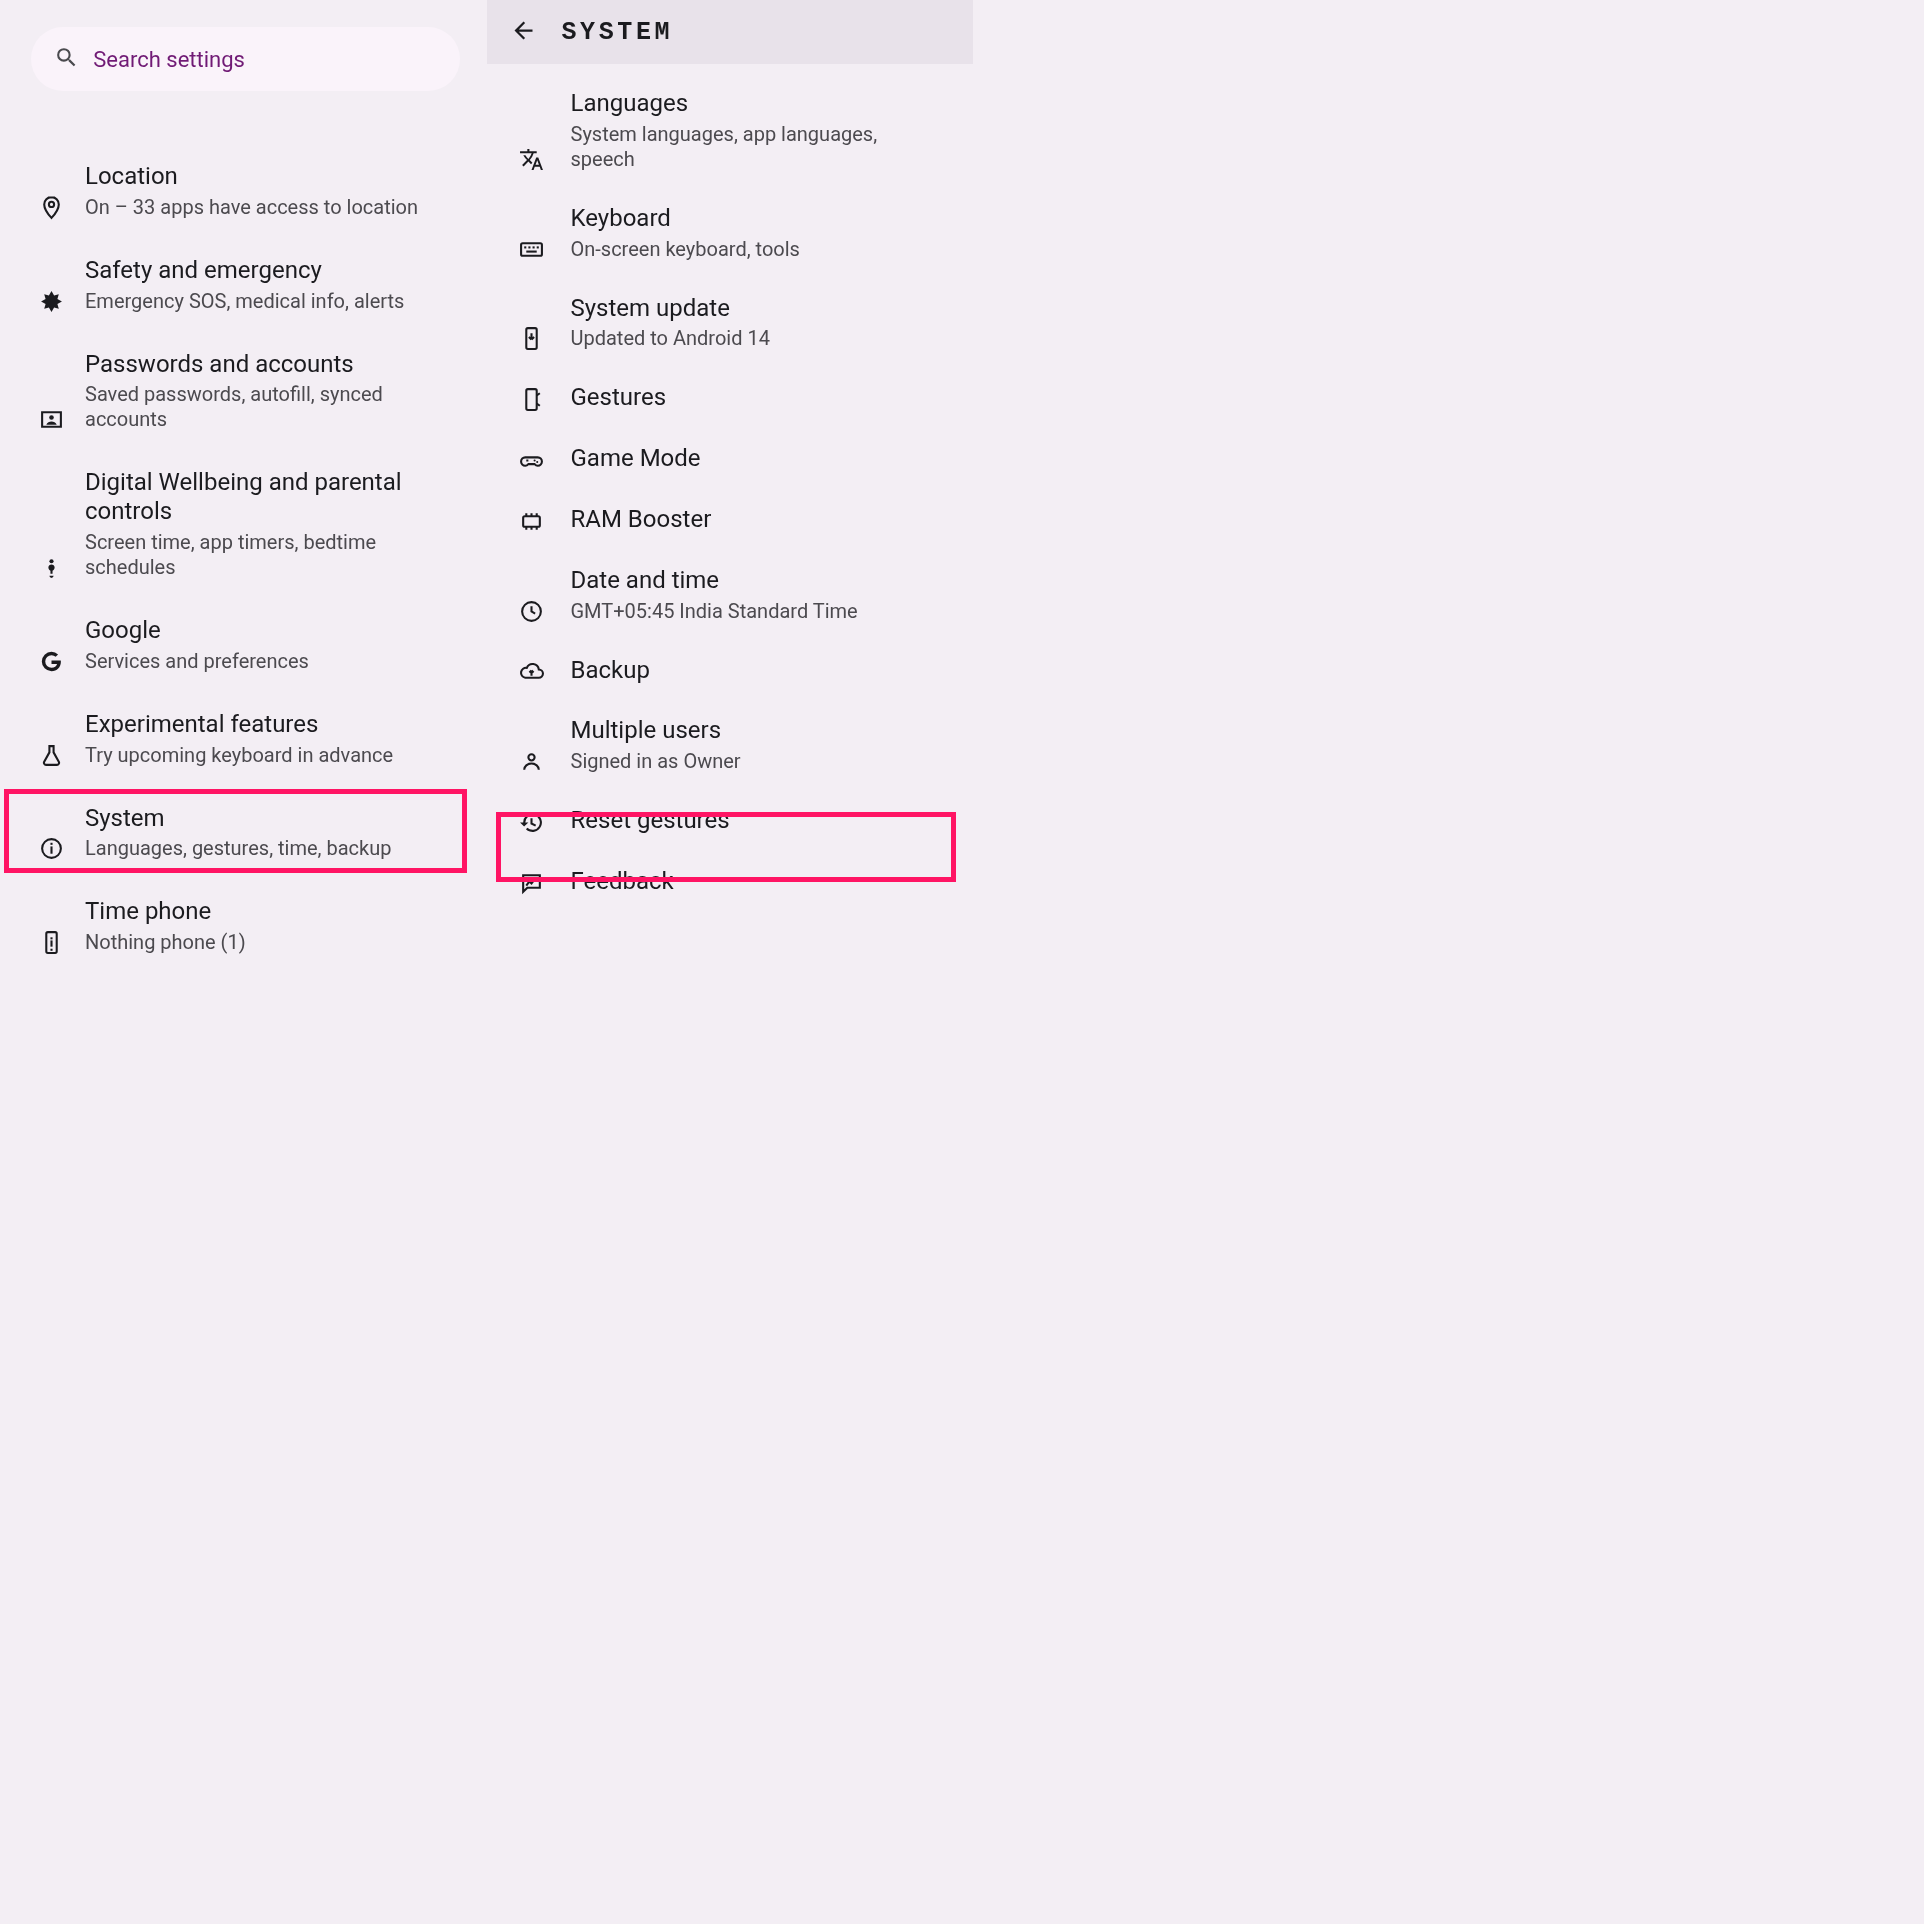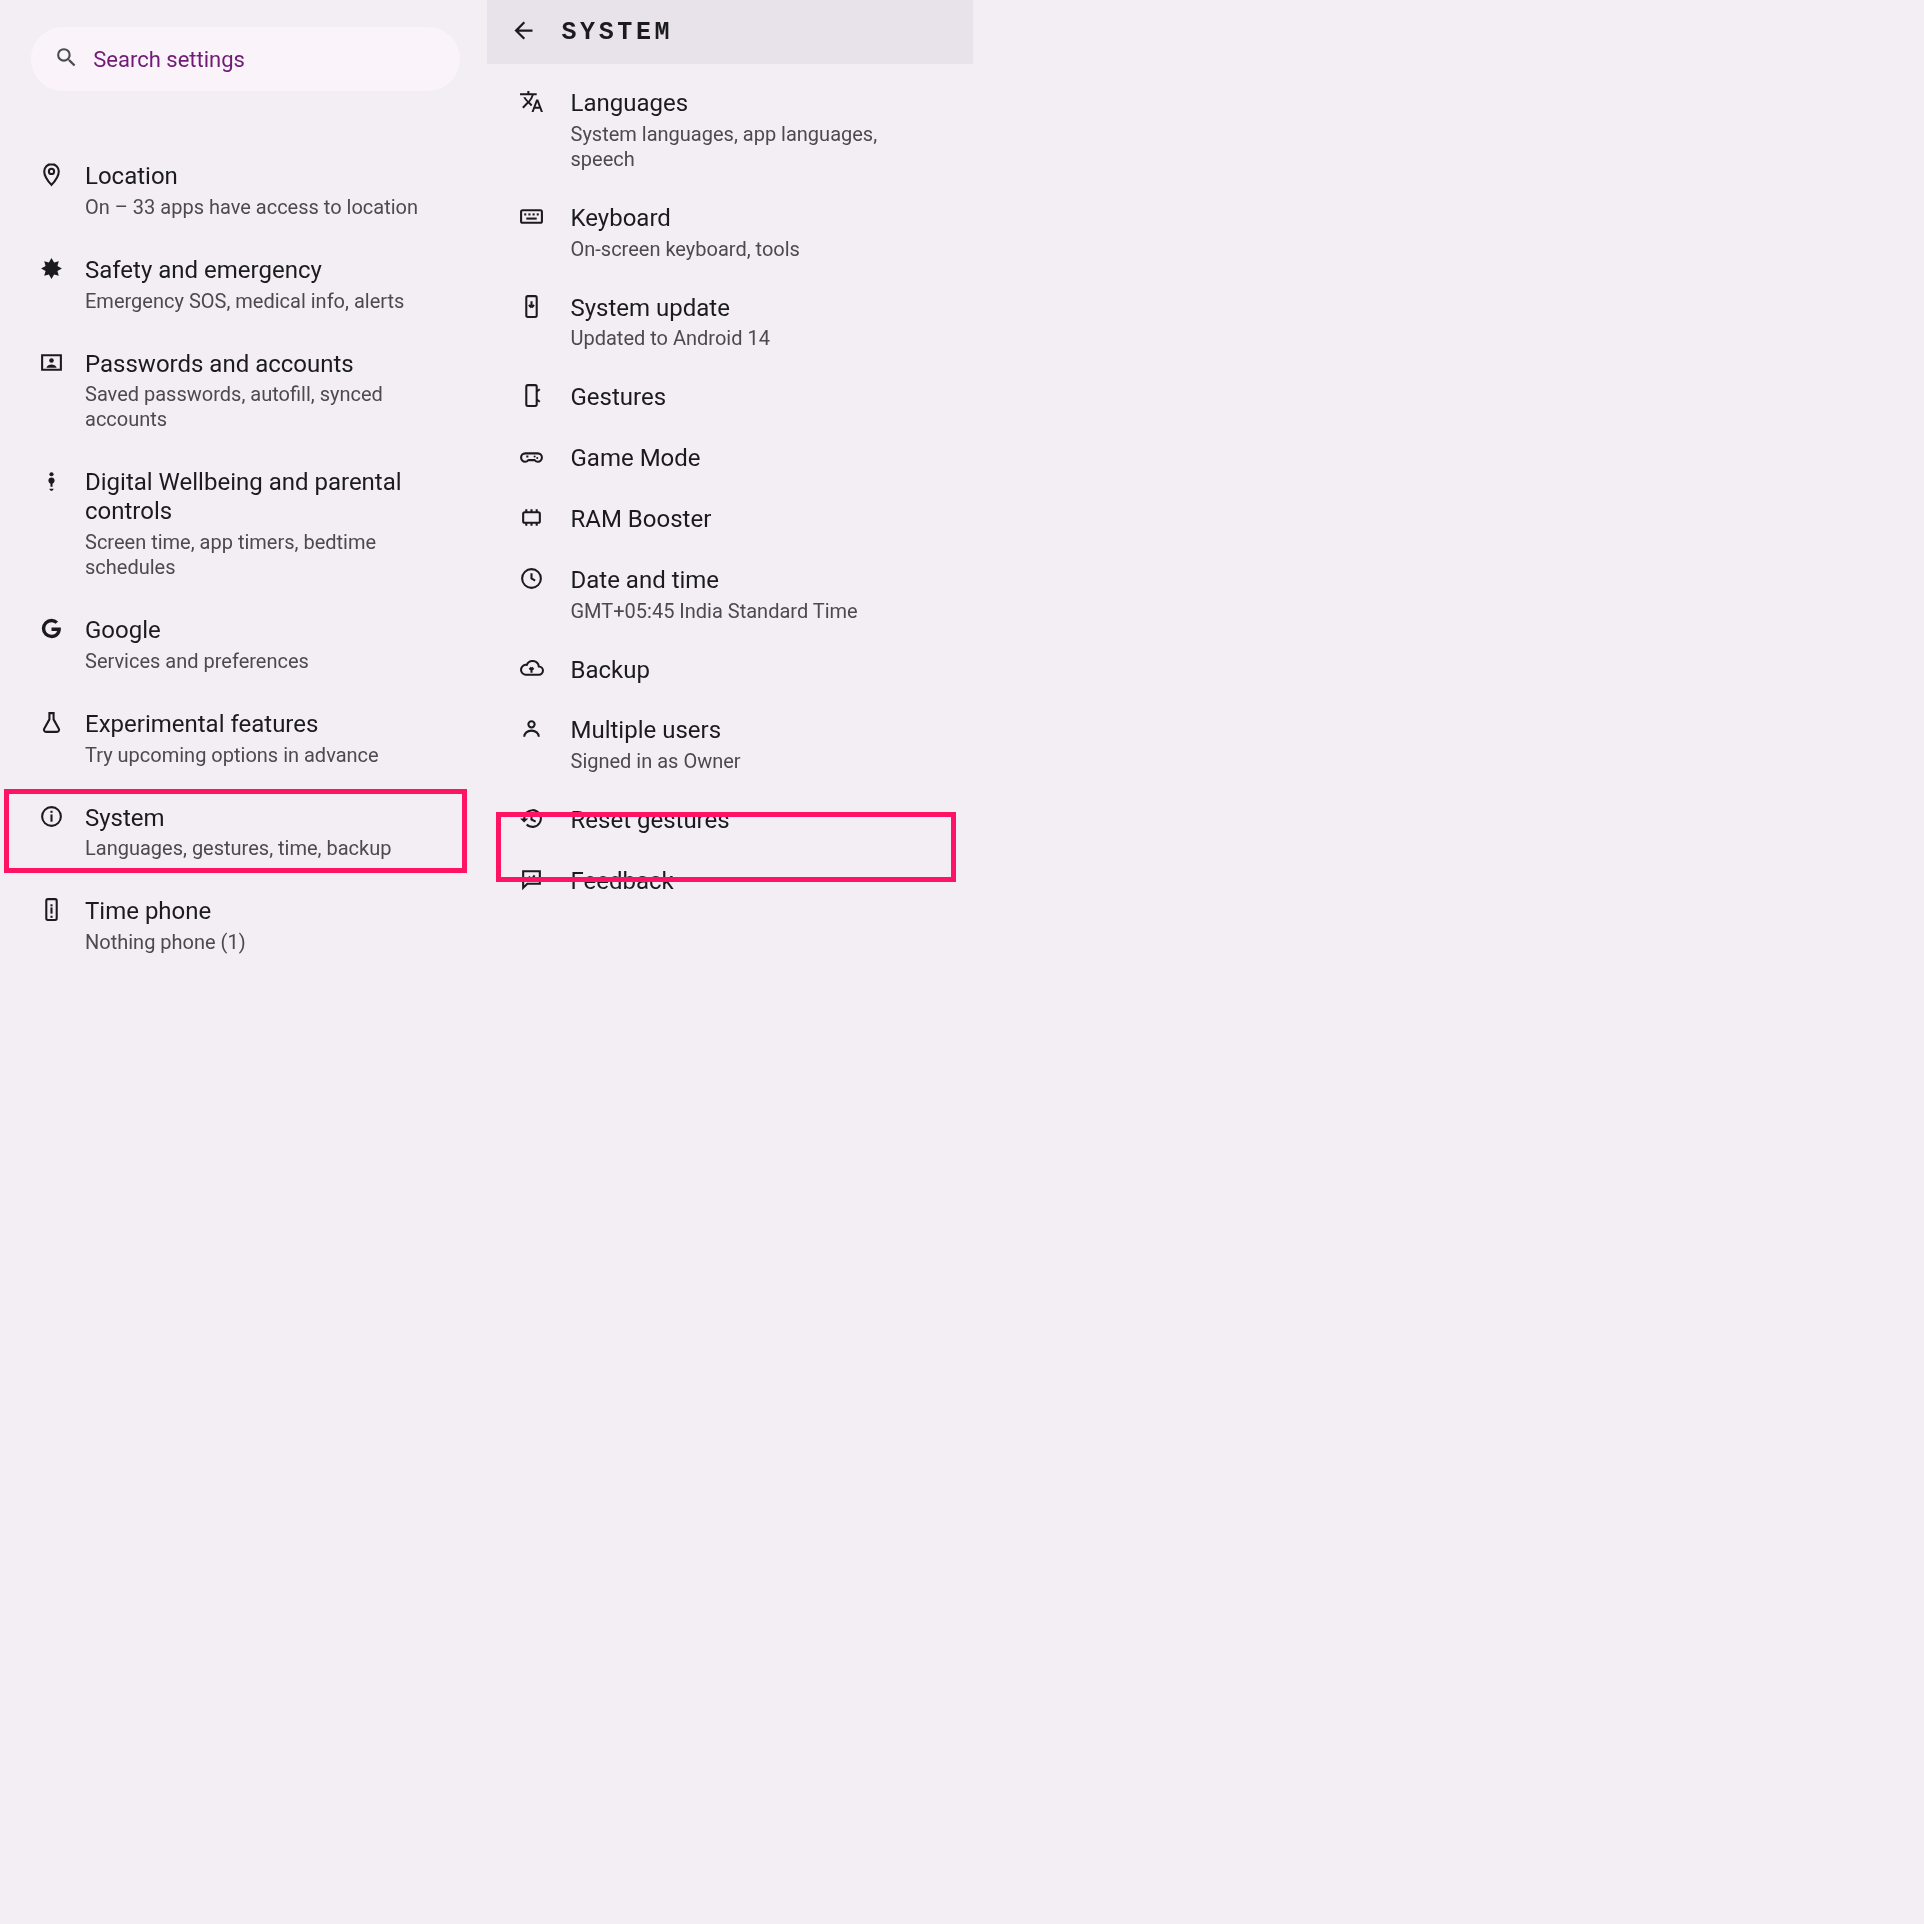--- a/index.html
+++ b/index.html
@@ -31,21 +31,21 @@
   .search-bar .placeholder {
     margin-left: 14.3px;
     font-size: 22px;
     color: #701a75;
   }
 
   
   .settings-list { padding-left: 39px; padding-right: 9px; }
   .row {
     display: flex;
-    align-items: flex-start;
+    align-items: flex-end;
     padding: 18px 0 18px 0;
     cursor: default;
   }
   .row .icon-cell {
     width: 46px;
     min-width: 46px;
     display: flex;
     align-items: center;
     justify-content: flex-start;
   }
@@ -176,21 +176,21 @@
       </div>
 
       <div class="row">
         <span class="icon-cell">
           <svg viewBox="0 0 24 24">
               <path fill="none" stroke="#1b1b1f" stroke-width="2" d="M9 3h6M10 3v6l-5 9a2 2 0 001.75 3h10.5A2 2 0 0019 18l-5-9V3"></path>
             </svg>
         </span>
         <div class="text-cell">
           <div class="title">Experimental features</div>
-          <div class="sub">Try upcoming options in advance</div>
+          <div class="sub">Try upcoming keyboard in advance</div>
         </div>
       </div>
 
       <div class="row">
         <span class="icon-cell">
           <svg viewBox="0 0 24 24">
               <circle cx="12" cy="12" r="9" fill="none" stroke="#1b1b1f" stroke-width="2"></circle>
               <rect x="11" y="10" width="2" height="7"></rect>
               <rect x="11" y="6.5" width="2" height="2"></rect>
             </svg>

